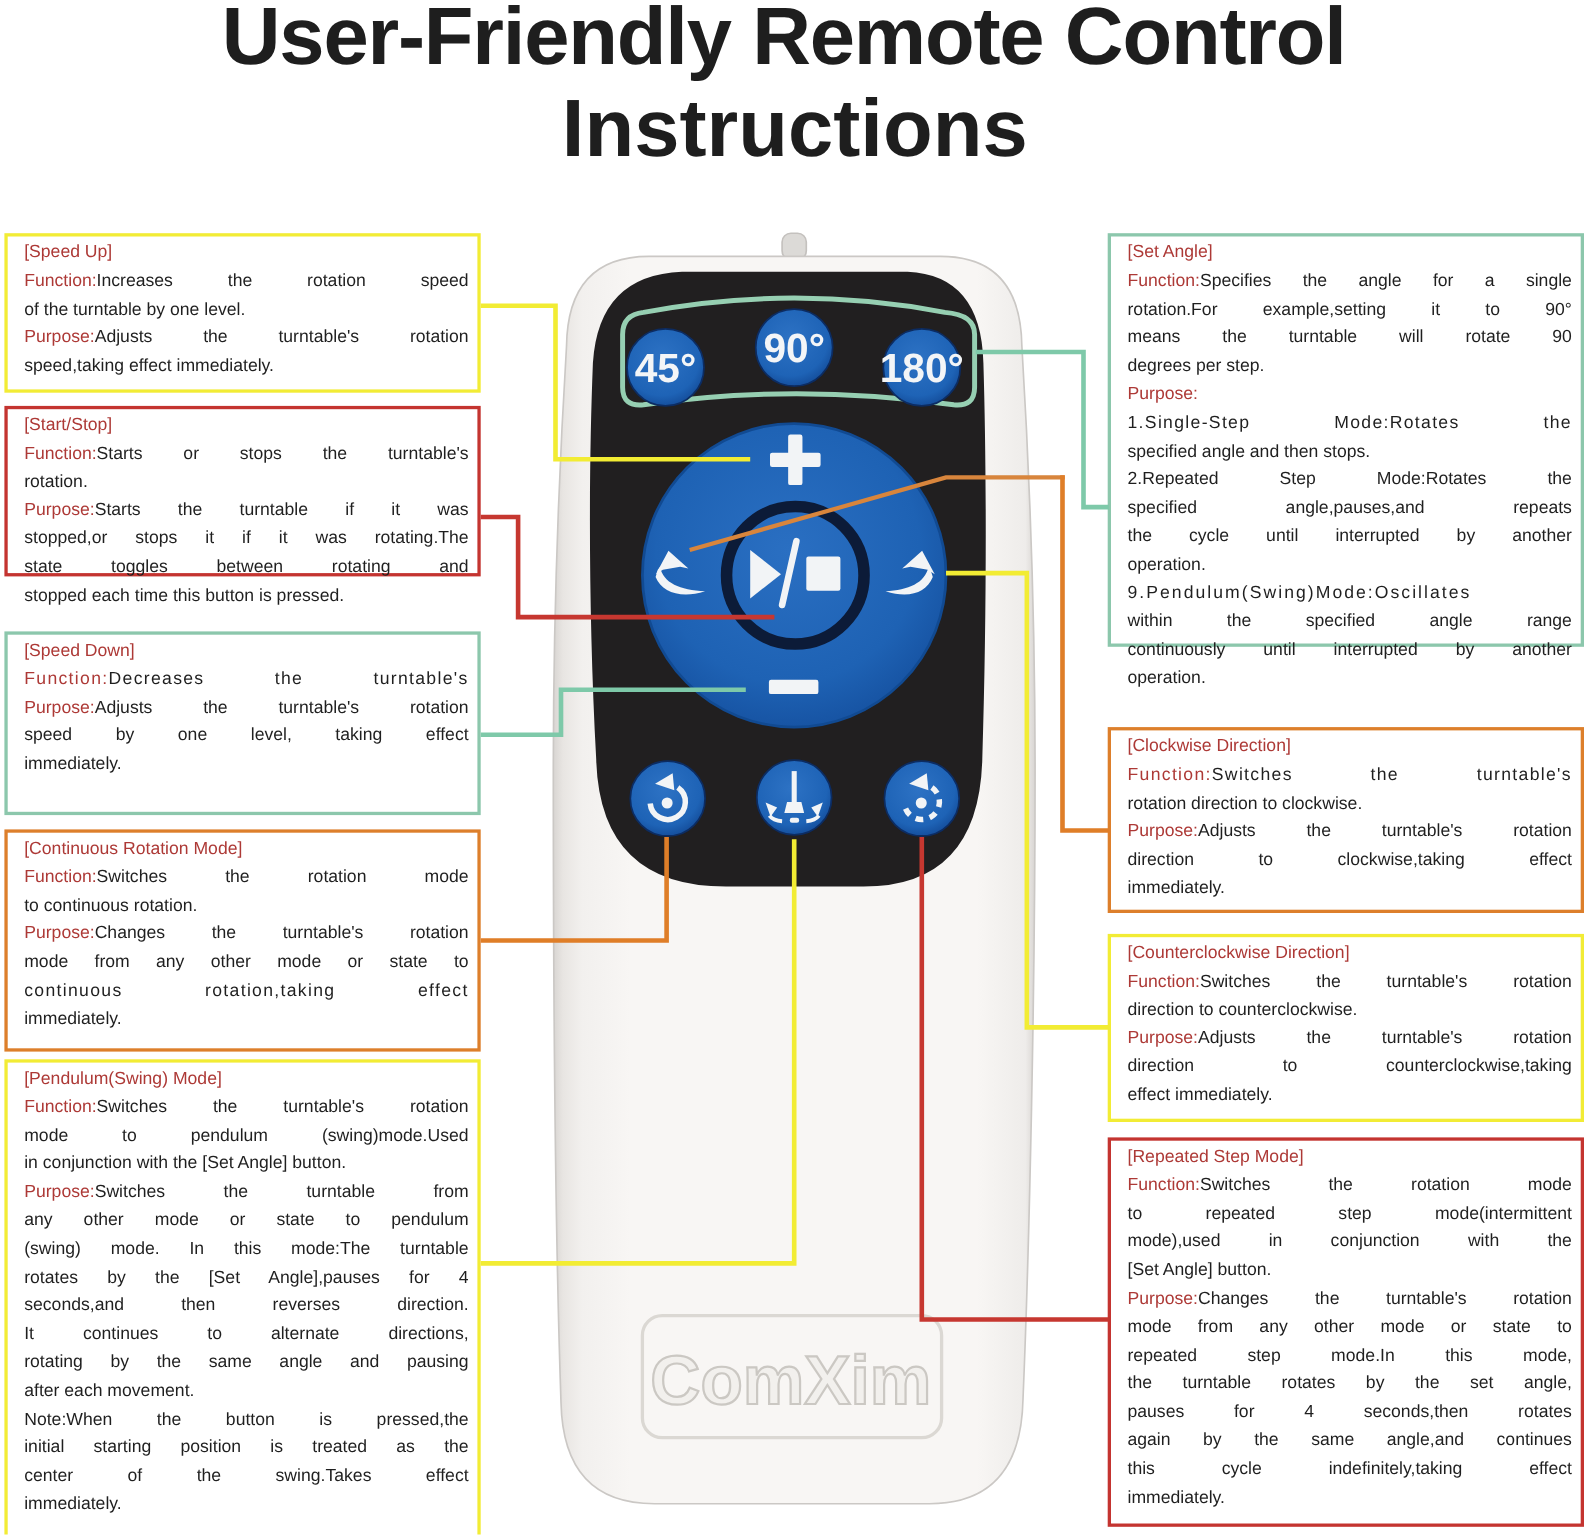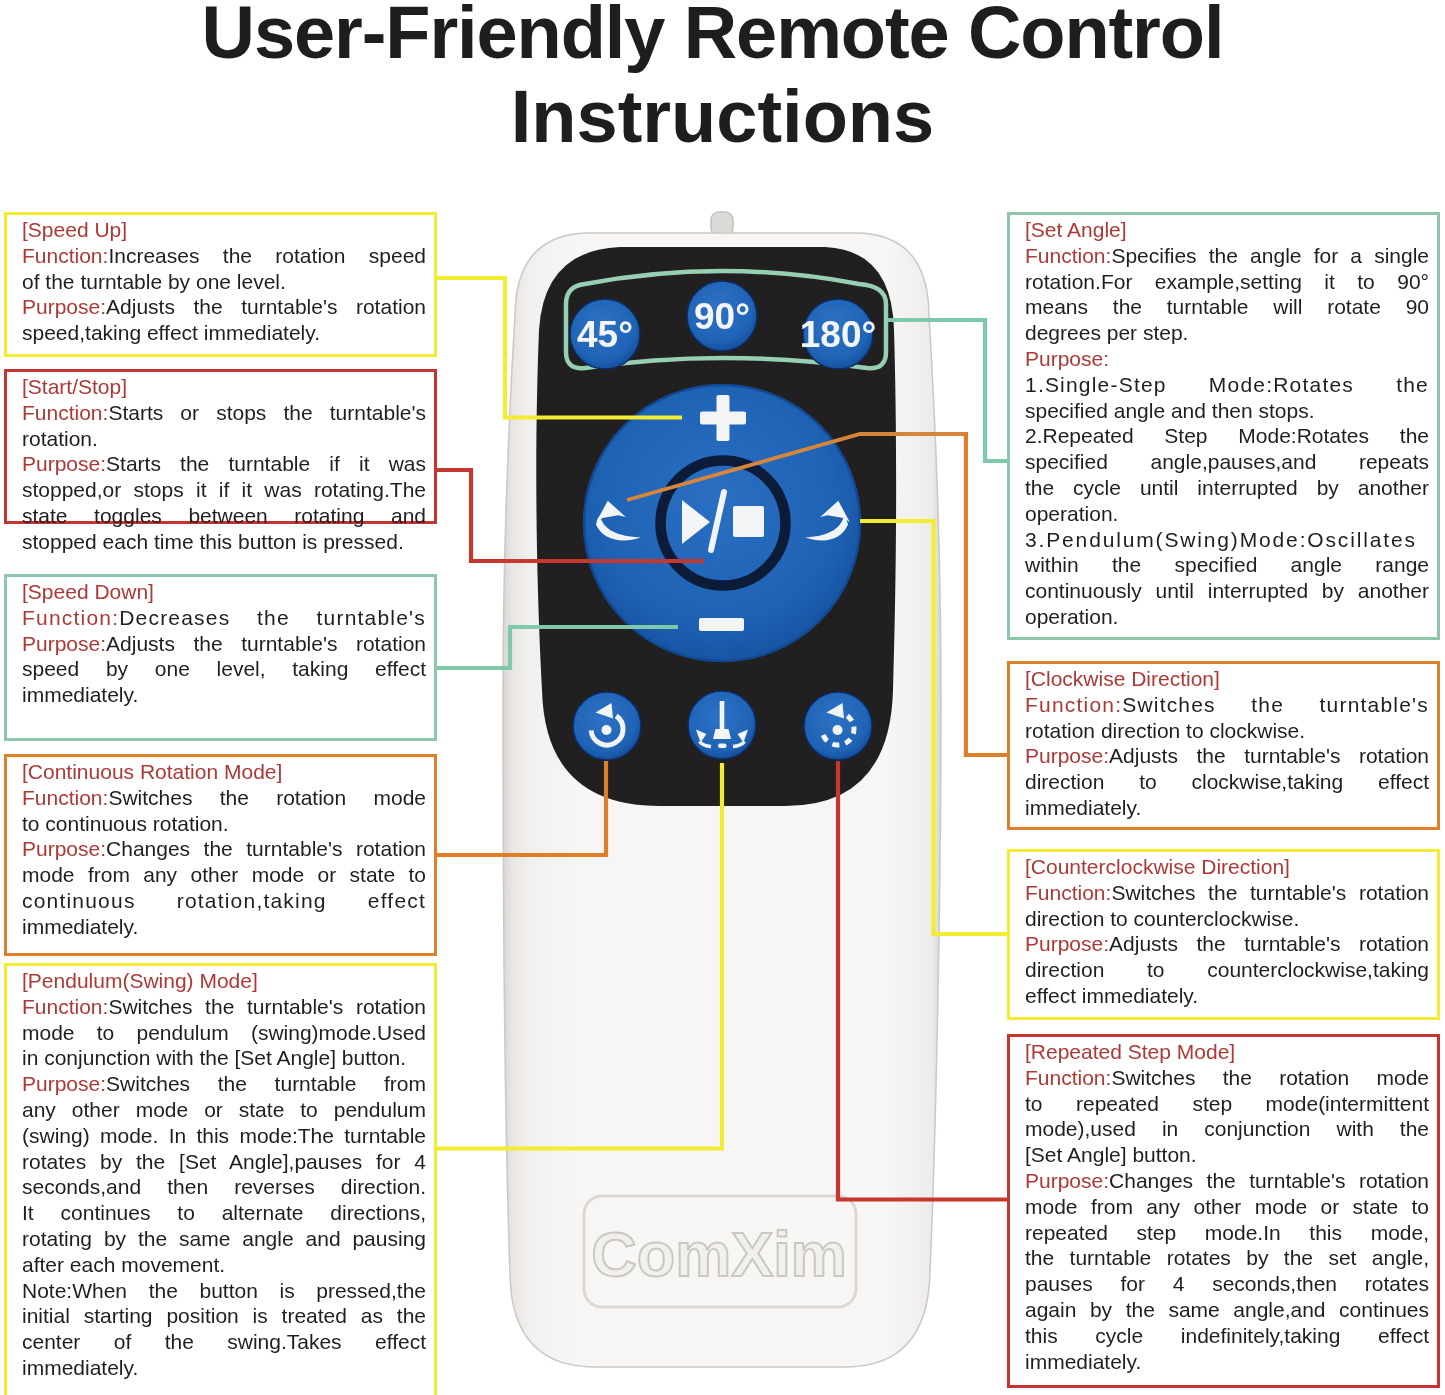--- a/index.html
+++ b/index.html
@@ -1,19 +1,19 @@
 <!DOCTYPE html>
 <html><head>
 <meta charset="utf-8">
 <style>
 html,body{margin:0;padding:0;}
 body{width:1445px;height:1395px;background:#fff;font-family:"Liberation Sans",sans-serif;position:relative;overflow:hidden;}
 h1{position:absolute;top:-9px;left:0;width:1445px;margin:0;text-align:center;font-size:74px;line-height:84px;font-weight:bold;color:#1e1e1e;}
 h1 .l1{display:block;position:relative;left:-10px;letter-spacing:-1.1px;}
-.box{position:absolute;box-sizing:border-box;border:3.5px solid;padding:2px 8px 0 15px;font-size:21px;line-height:25.8px;color:#1f1f1f;}
+.box{position:absolute;box-sizing:border-box;border:3.5px solid;padding:2px 8px 0 15px;font-size:16px;line-height:25.8px;color:#1f1f1f;}
 .box div{text-align:justify;}
 .j{text-align-last:justify;}
 .t,.r{color:#ad3936;}
 .ls1{letter-spacing:1.2px;}
 .yb{border-color:#f2ec35;}
 .rb{border-color:#c43430;}
 .tb{border-color:#8cc7ac;}
 .ob{border-color:#dd7f2b;}
 </style>
 </head>
@@ -68,34 +68,34 @@
 <div class="j">seconds,and then reverses direction.</div>
 <div class="j">It continues to alternate directions,</div>
 <div class="j">rotating by the same angle and pausing</div>
 <div>after each movement.</div>
 <div class="j">Note:When the button is pressed,the</div>
 <div class="j">initial starting position is treated as the</div>
 <div class="j">center of the swing.Takes effect</div>
 <div>immediately.</div>
 </div>
 
-<div class="box tb" style="left:1007px;top:212px;width:433px;height:428px;">
+<div class="box tb" style="left:1007px;top:212px;width:433px;height:376px;">
 <div class="t">[Set Angle]</div>
 <div class="j"><span class="r">Function:</span>Specifies the angle for a single</div>
 <div class="j">rotation.For example,setting it to 90°</div>
 <div class="j">means the turntable will rotate 90</div>
 <div>degrees per step.</div>
 <div class="t">Purpose:</div>
 <div class="j ls1">1.Single-Step Mode:Rotates the</div>
 <div>specified angle and then stops.</div>
 <div class="j">2.Repeated Step Mode:Rotates the</div>
 <div class="j">specified angle,pauses,and repeats</div>
 <div class="j">the cycle until interrupted by another</div>
 <div>operation.</div>
-<div style="letter-spacing:1.85px">3.Pendulum(Swing)Mode:Oscillates</div>
+<div style="letter-spacing:1.85px">9.Pendulum(Swing)Mode:Oscillates</div>
 <div class="j">within the specified angle range</div>
 <div class="j">continuously until interrupted by another</div>
 <div>operation.</div>
 </div>
 
 <div class="box ob" style="left:1007px;top:661px;width:433px;height:169px;">
 <div class="t">[Clockwise Direction]</div>
 <div class="j ls1"><span class="r">Function:</span>Switches the turntable's</div>
 <div>rotation direction to clockwise.</div>
 <div class="j"><span class="r">Purpose:</span>Adjusts the turntable's rotation</div>

